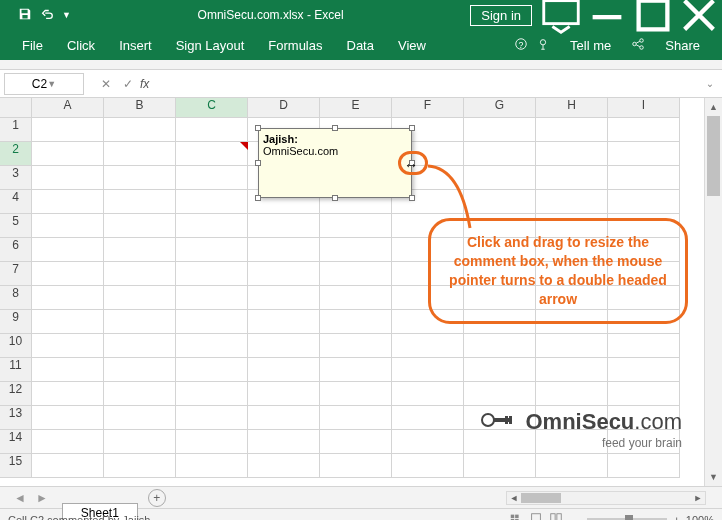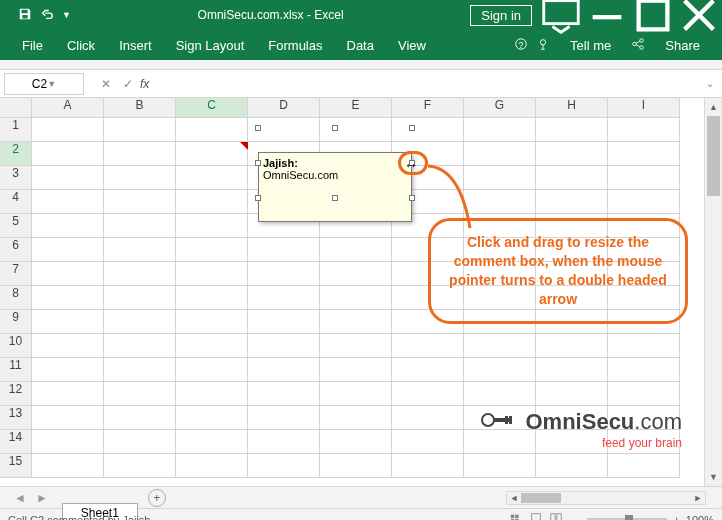--- a/index.html
+++ b/index.html
@@ -57,21 +57,21 @@
 
 
 .highlight-oval { position: absolute; border: 3px solid #ec6b1f; border-radius: 12px; width: 30px; height: 24px; }
 .resize-cursor { position: absolute; font-size: 14px; font-weight: bold; }
 .callout-box { position: absolute; border: 3px solid #ec6b1f; border-radius: 22px; padding: 12px 16px; width: 260px; text-align: center; color: #ec6b1f; font-weight: bold; font-size: 14px; line-height: 1.35; background: transparent; }
 
 
 .logo { position: absolute; right: 40px; bottom: 36px; text-align: right; color: #444; }
 .logo .main { font-size: 22px; font-weight: bold; }
 .logo .main .dotcom { font-weight: normal; }
-.logo .sub { font-size: 12px; color: #ef4444; }
+.logo .sub { font-size: 12px; color: #737373; }
 .logo .key { display: inline-block; vertical-align: middle; margin-right: 4px; }
 
 
 .sheet-bar { height: 22px; display: flex; align-items: center; border-top: 1px solid #d4d4d4; background: #f3f3f3; font-size: 12px; }
 .sheet-nav { display: flex; gap: 10px; padding: 0 14px; color: #999; }
 .sheet-tab { background: #fff; border: 1px solid #aaa; border-bottom: 2px solid #127b48; padding: 2px 18px; margin-top: 32px; }
 .sheet-add { width: 18px; height: 18px; border: 1px solid #aaa; border-radius: 50%; text-align: center; line-height: 16px; margin-left: 10px; color: #666; }
 .sheet-bar .spacer { flex: 1; }
 .hscroll { width: 200px; height: 14px; background: #f1f1f1; border: 1px solid #dadada; display: flex; align-items: center; margin-right: 16px; position: relative; }
 .hscroll .thumb { position: absolute; left: 14px; width: 40px; top: 1px; bottom: 1px; background: #c1c1c1; }
@@ -368,21 +368,21 @@
           <div class="cell"></div>
           <div class="cell"></div>
           <div class="cell"></div>
           <div class="cell"></div>
           <div class="cell"></div>
         </div>
       </div>
 
     <div class="comment-tri" style="left:240px; top:44px;"></div>
 
-    <div class="comment-box" style="left:258px; top:30px; width:154px; height:70px;margin-top:24px;">
+    <div class="comment-box" style="left:258px; top:30px; width:154px; height:70px;">
       <div class="author">Jajish:</div>
       <div>OmniSecu.com</div>
     </div>
     <div class="sel-handle" style="left:255px;top:27px;"></div>
     <div class="sel-handle" style="left:332px;top:27px;"></div>
     <div class="sel-handle" style="left:409px;top:27px;"></div>
     <div class="sel-handle" style="left:255px;top:62px;"></div>
     <div class="sel-handle" style="left:409px;top:62px;"></div>
     <div class="sel-handle" style="left:255px;top:97px;"></div>
     <div class="sel-handle" style="left:332px;top:97px;"></div>

